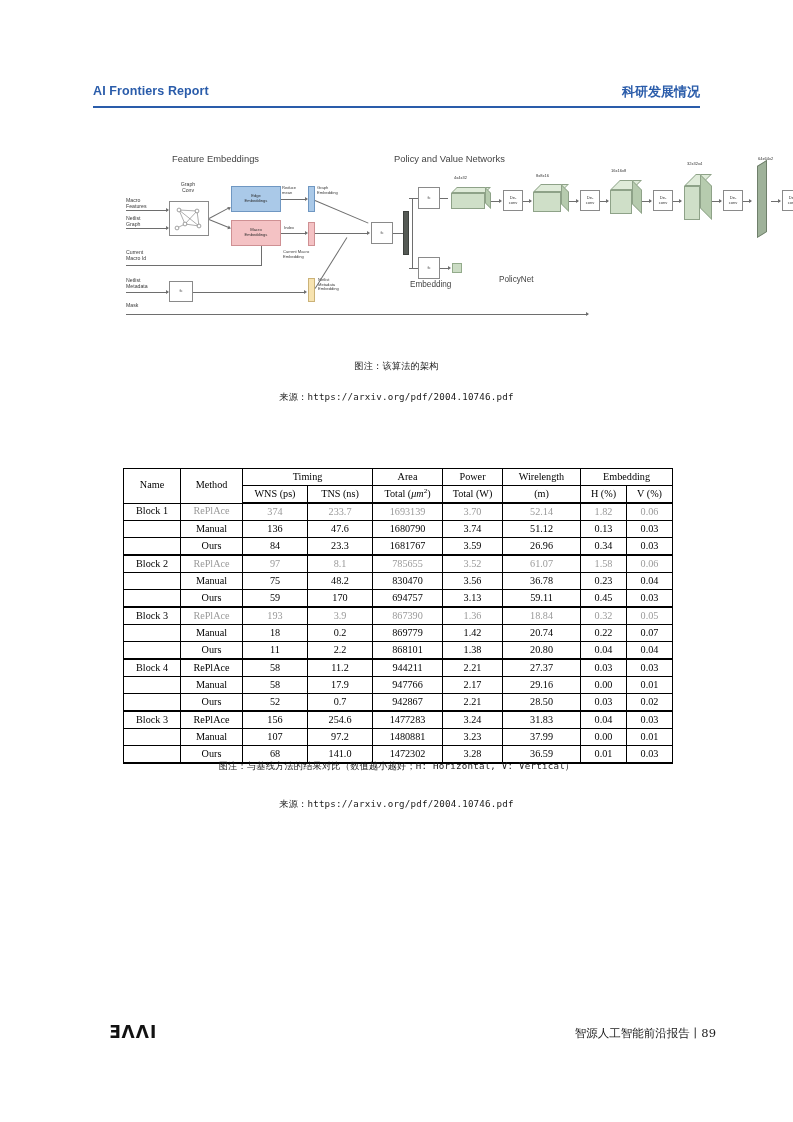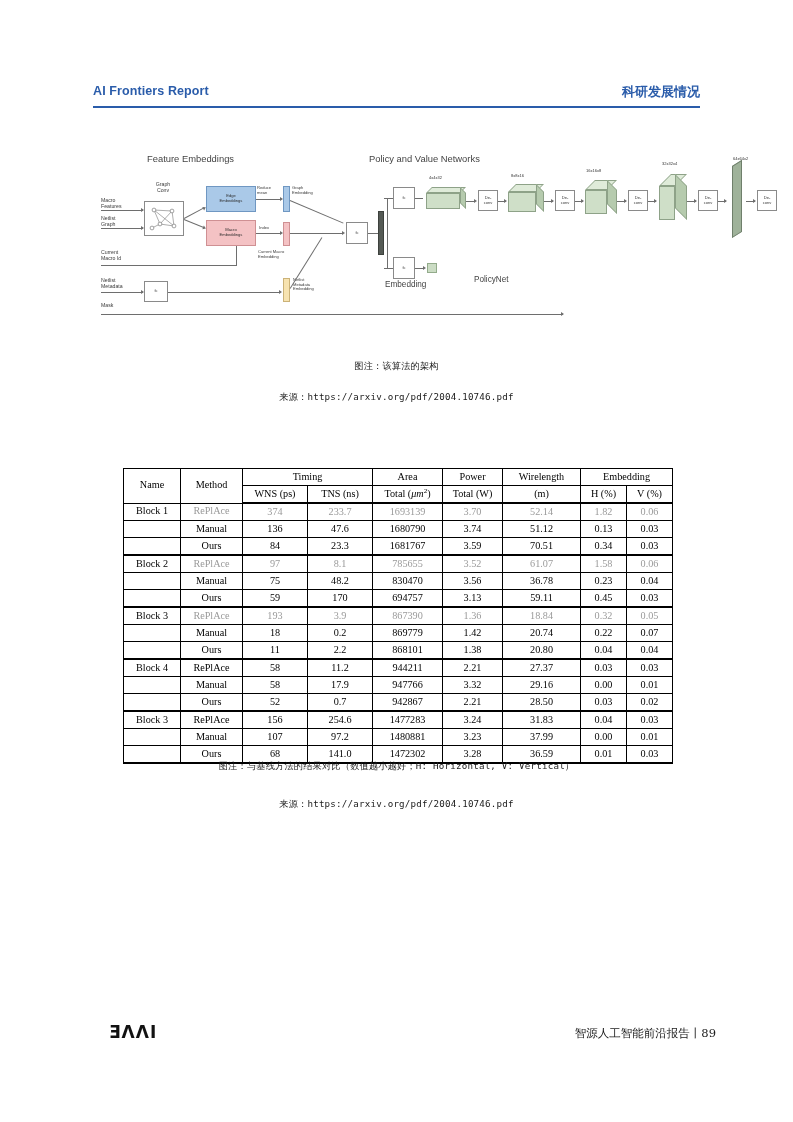--- a/index.html
+++ b/index.html
@@ -49,21 +49,21 @@
     left: 0;
     top: 22px;
     width: 607px;
     height: 1.6px;
     background: #2a5caa;
   }
 
   
   #figure-architecture {
     position: absolute;
-    left: 99px;
+    left: 124px;
     top: 138px;
     width: 575px;
     height: 205px;
   }
   .dg { position: absolute; }
   .dg-label {
     font-family: "Liberation Sans", sans-serif;
     color: #3c3c3c;
     white-space: nowrap;
     line-height: 1.12;
@@ -461,21 +461,21 @@
           <td class="">0.13</td>
           <td class="">0.03</td>
         </tr>
         <tr>
           <td class=" name-cell"></td>
           <td class="">Ours</td>
           <td class="">84</td>
           <td class="">23.3</td>
           <td class="">1681767</td>
           <td class="">3.59</td>
-          <td class="">70.51</td>
+          <td class="">26.96</td>
           <td class="">0.34</td>
           <td class="">0.03</td>
         </tr>
         <tr>
           <td class="thicktop name-cell">Block 2</td>
           <td class="thicktop grey">RePlAce</td>
           <td class="thicktop grey">97</td>
           <td class="thicktop grey">8.1</td>
           <td class="thicktop grey">785655</td>
           <td class="thicktop grey">3.52</td>
@@ -548,21 +548,21 @@
           <td class="thicktop">27.37</td>
           <td class="thicktop">0.03</td>
           <td class="thicktop">0.03</td>
         </tr>
         <tr>
           <td class=" name-cell"></td>
           <td class="">Manual</td>
           <td class="">58</td>
           <td class="">17.9</td>
           <td class="">947766</td>
-          <td class="">3.32</td>
+          <td class="">2.17</td>
           <td class="">29.16</td>
           <td class="">0.00</td>
           <td class="">0.01</td>
         </tr>
         <tr>
           <td class=" name-cell"></td>
           <td class="">Ours</td>
           <td class="">52</td>
           <td class="">0.7</td>
           <td class="">942867</td>

